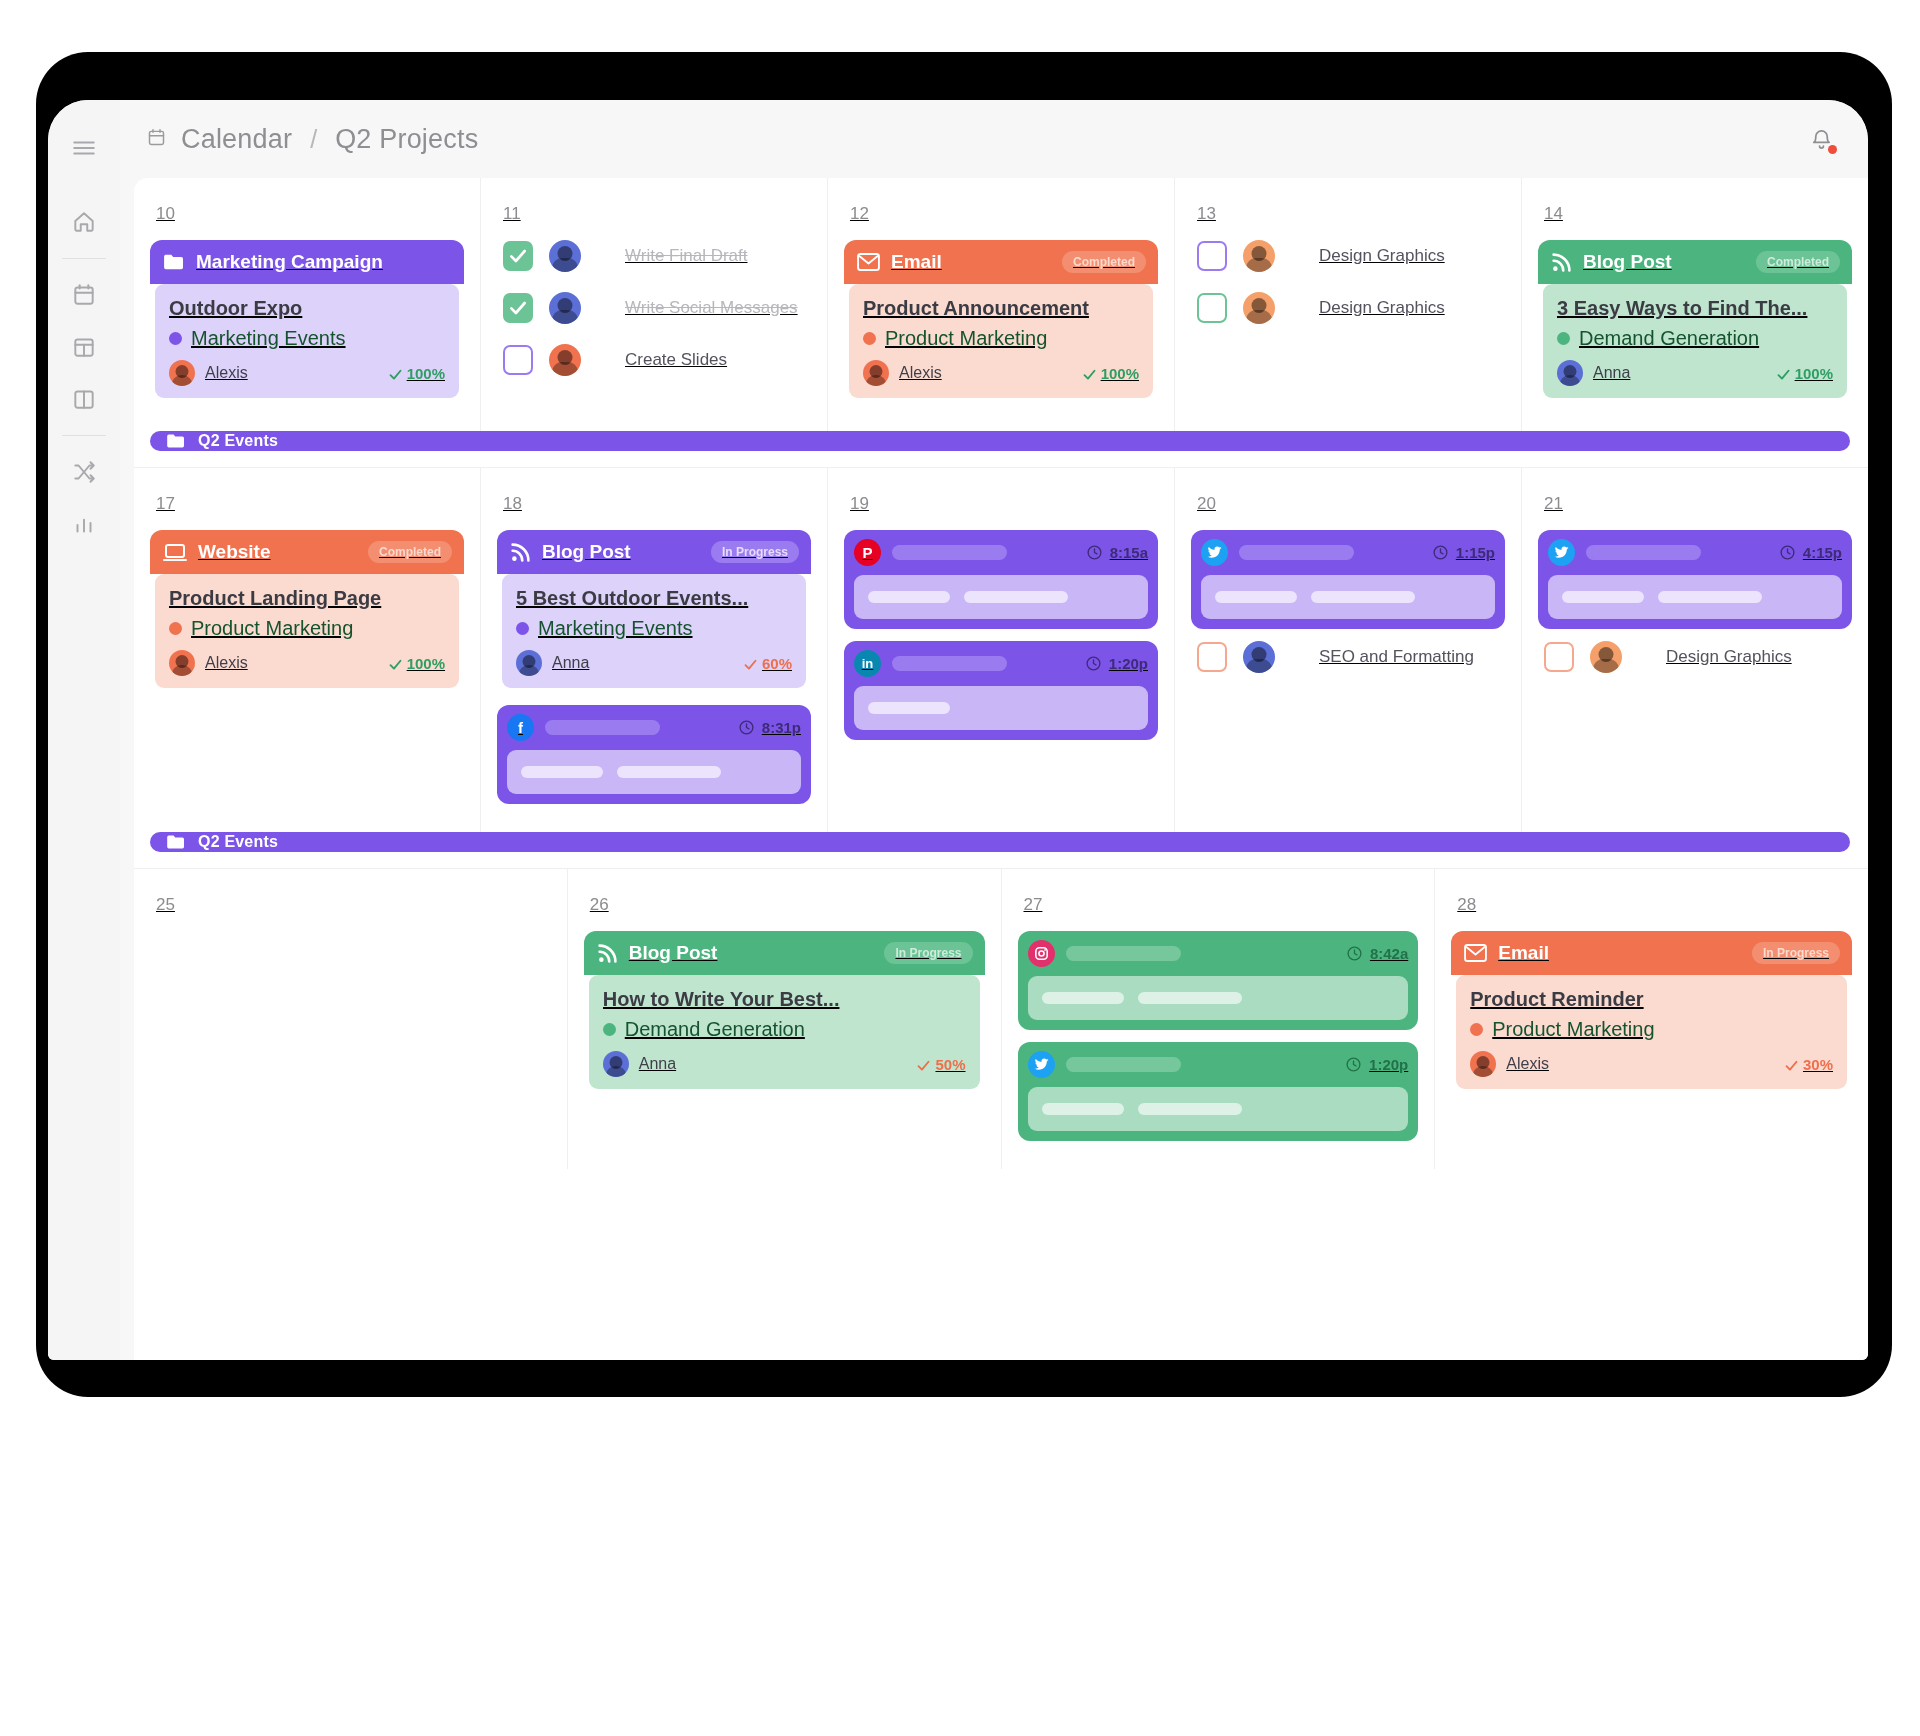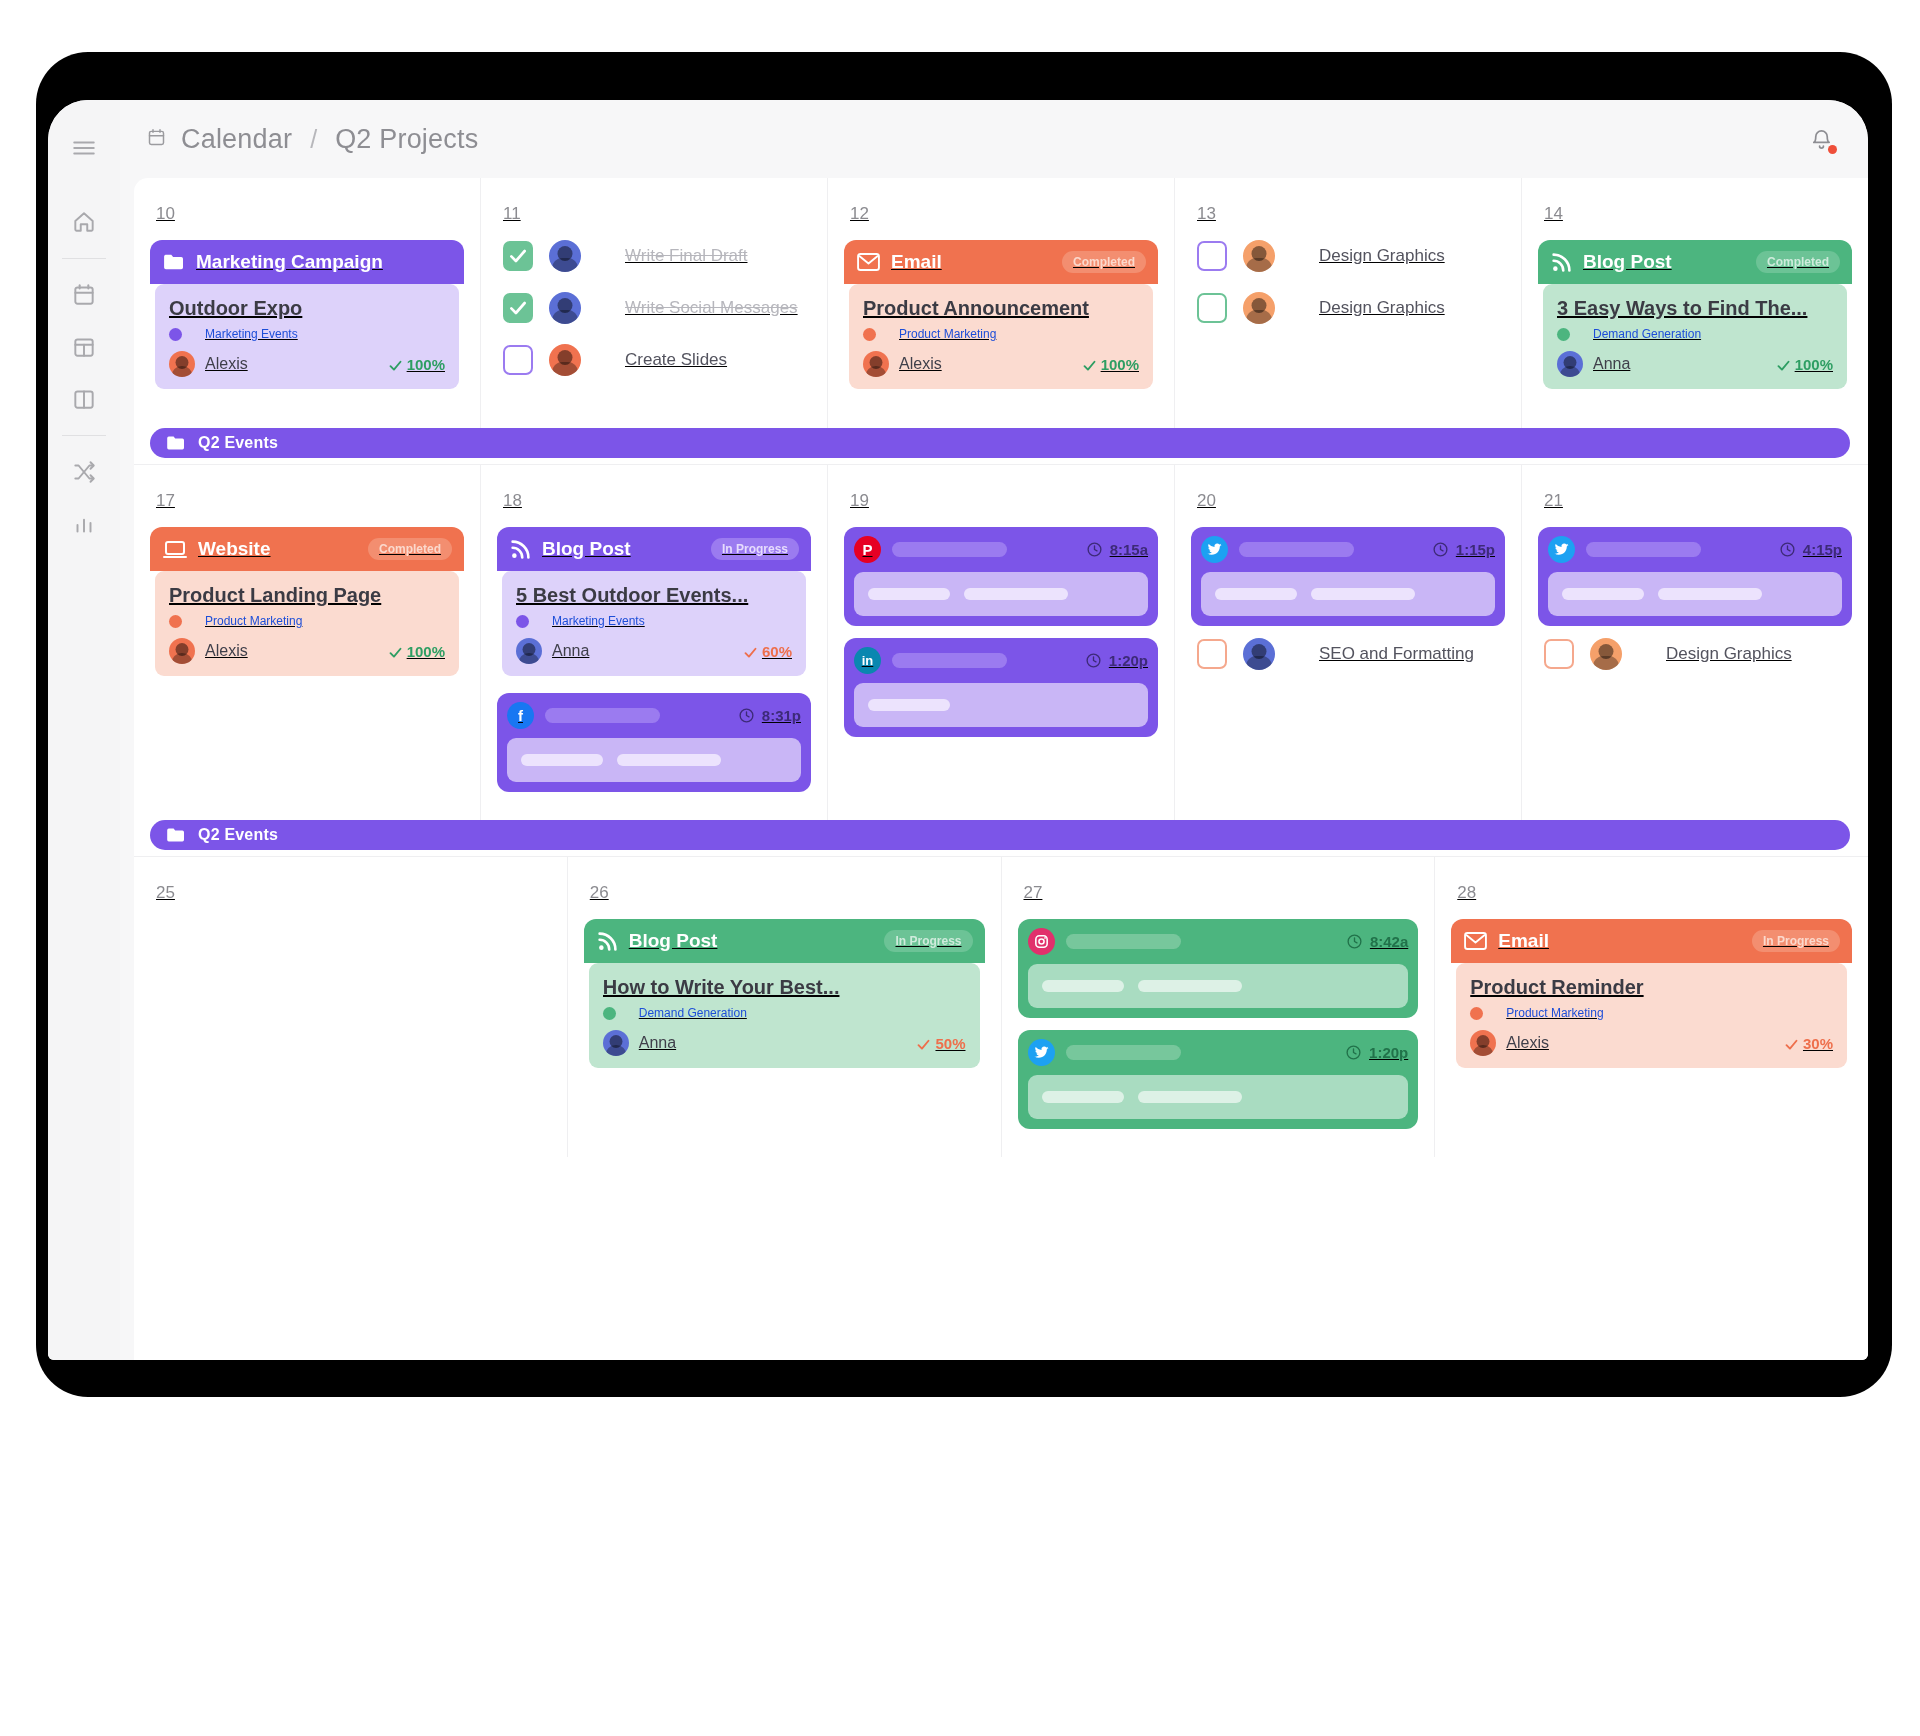--- a/index.html
+++ b/index.html
@@ -68,21 +68,21 @@
   .daycell:first-child{ border-left:none; }
   .daynum{ font-size:17px; color:#8b8b90; margin:12px 0 16px 6px; }
 
   .row-h1{ min-height:250px; }
   .row-h2{ min-height:352px; }
   .row-h3{ min-height:290px; }
 
   
   .eventbar-row{ position:relative; height:36px; }
   .eventbar{
-    position:absolute; left:16px; right:18px; top:0; height:30px;
+    position:absolute; left:16px; right:18px; top:0; height:20px;
     background:#7c55e8; border-radius:15px; display:flex; align-items:center;
     gap:12px; padding:0 16px; color:#fff;
   }
   .eventbar .fi{ width:20px; height:16px; }
   .eventbar-label{ font-size:16px; font-weight:600; letter-spacing:.2px;}
 
   
   .card{ border-radius:12px; overflow:hidden; margin-bottom:12px; }
   .card-head{
     height:44px; display:flex; align-items:center; gap:11px; padding:0 12px 0 13px;
@@ -92,21 +92,21 @@
   .card-head .ch-badge{
     margin-left:auto; font-size:12px; font-weight:600; border-radius:11px;
     padding:4px 11px; white-space:nowrap;
   }
   .card-body{
     margin:0 5px 5px 5px; border-radius:9px; padding:13px 14px 12px 14px;
   }
   .cb-title{ font-size:20px; font-weight:700; color:#3b3b44; white-space:nowrap; overflow:hidden; text-overflow:ellipsis; }
   .cb-tag{ display:flex; align-items:center; gap:9px; margin-top:7px; }
   .cb-dot{ width:13px; height:13px; border-radius:50%; flex:0 0 13px; }
-  .cb-tag-label{ font-size:12px; color:#1d4ed8;margin-left:14px; }
+  .cb-tag-label{ font-size:20px; color:#14532d; }
   .cb-foot{ display:flex; align-items:center; gap:10px; margin-top:10px; }
   .cb-name{ font-size:16px; color:#3f3f4a; }
   .cb-pct{ margin-left:auto; font-size:15px; font-weight:700; display:flex; align-items:flex-end; gap:4px; }
 
   
   .v-purple .card-head{ background:#7c55e8; }
   .v-purple .card-head .ch-badge{ background:#9b7bf0; color:#e6dcfd; }
   .v-purple .card-body{ background:#ddd2fa; }
   .v-orange .card-head{ background:#f0724f; }
   .v-orange .card-head .ch-badge{ background:#f38e70; color:#fbd9cd; }

